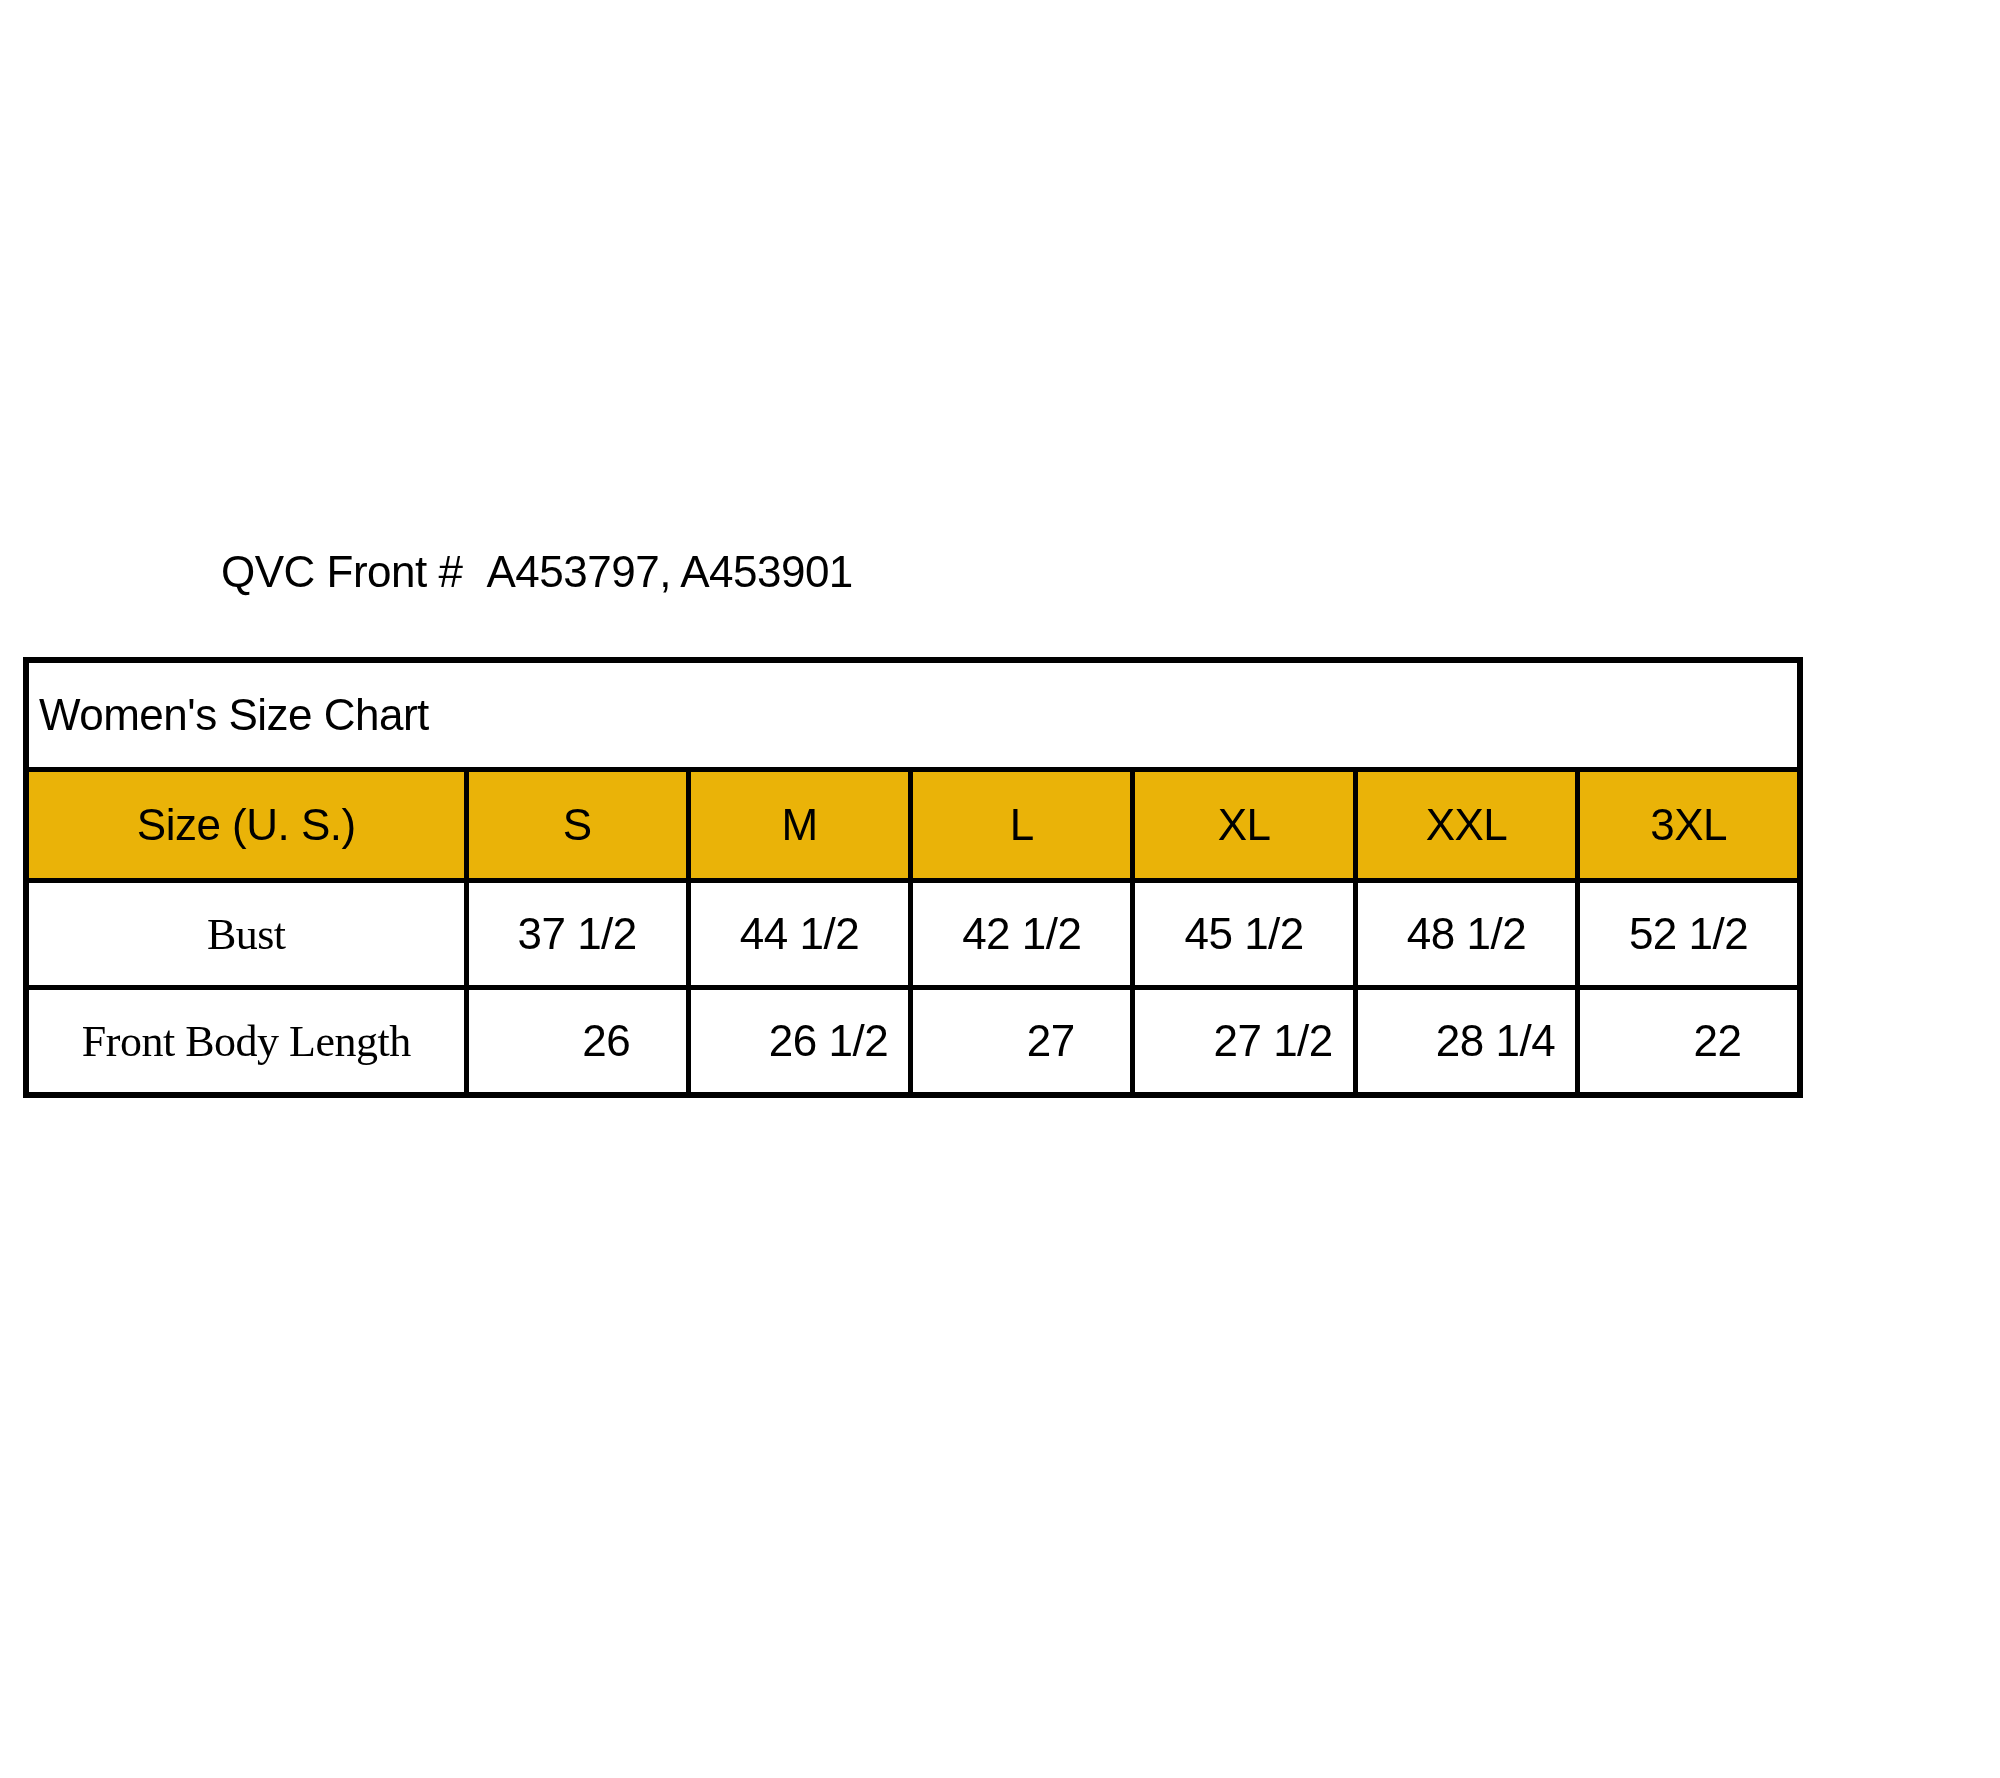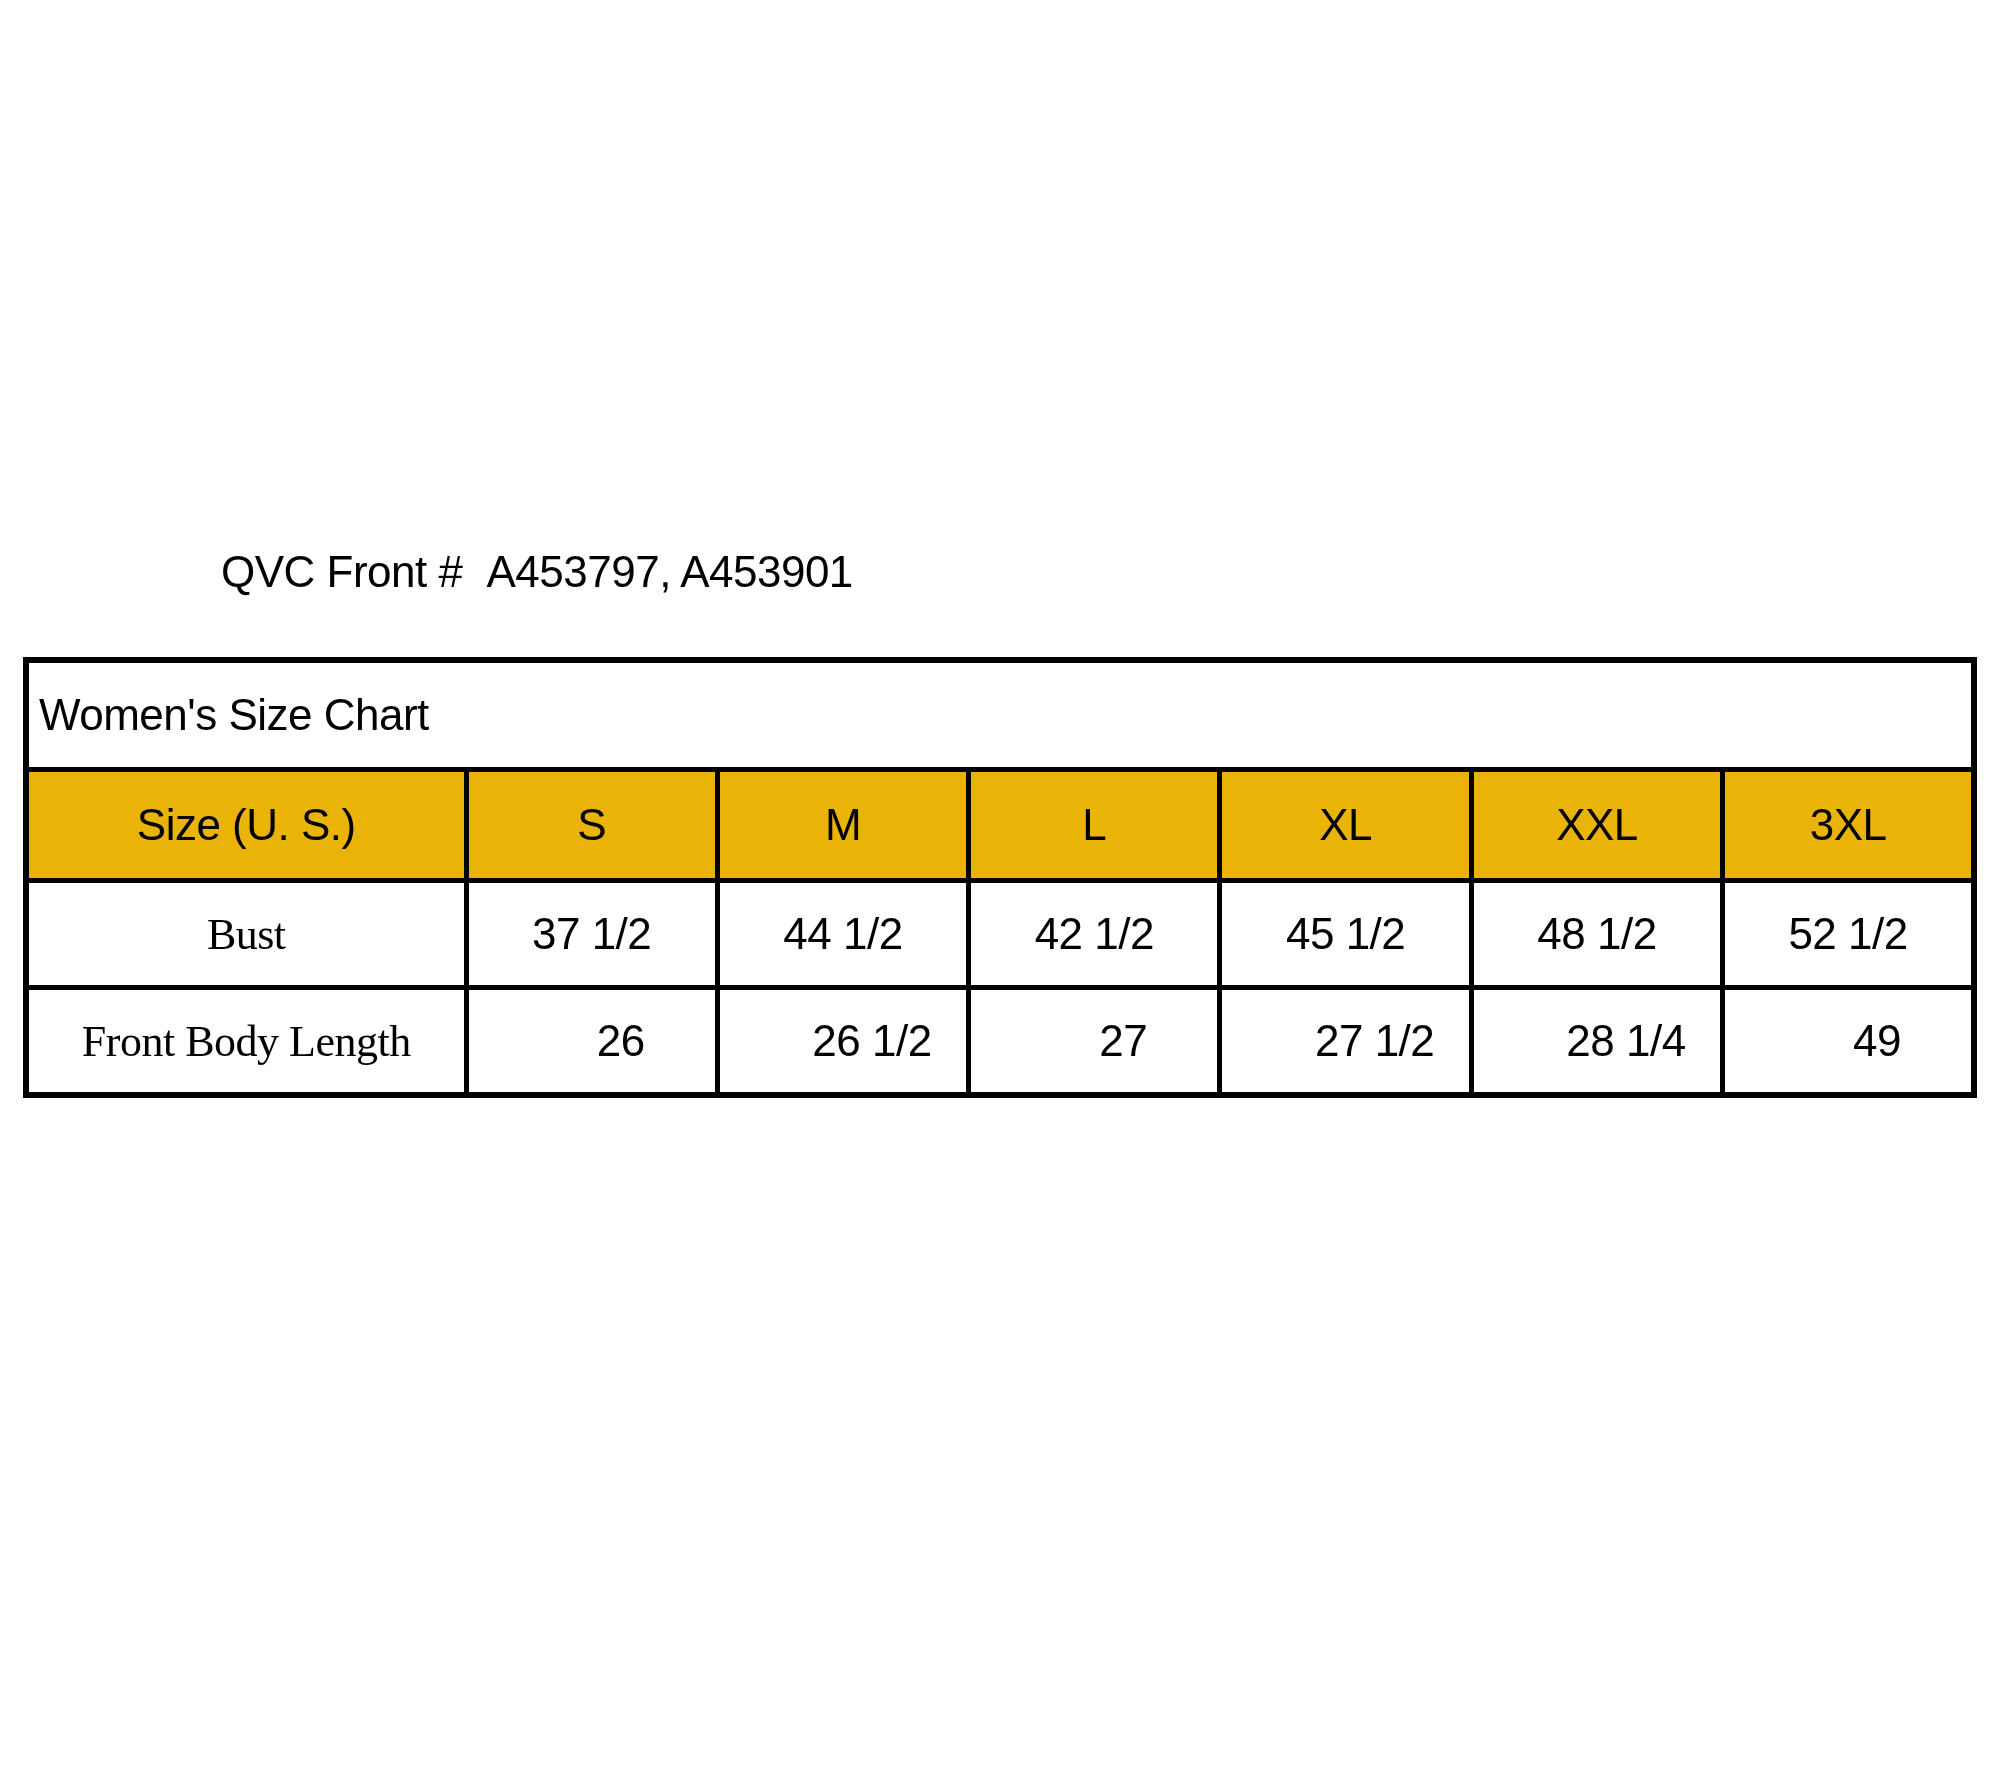--- a/index.html
+++ b/index.html
@@ -23,21 +23,21 @@
     white-space: nowrap;
     letter-spacing: -0.5px;
   }
   .qvc-line .item-numbers {
     margin-left: 24px;
   }
   table.size-chart {
     position: absolute;
     left: 23px;
     top: 657px;
-    width: 1954px;
+    width: 1780px;
     border-collapse: collapse;
     table-layout: fixed;
     font-size: 44px;
     letter-spacing: -0.5px;
   }
   table.size-chart, table.size-chart td, table.size-chart th {
     border: 5px solid #000000;
   }
   table.size-chart {
     border-width: 6px;
@@ -112,16 +112,16 @@
       <td class="value-cell">48 1/2</td>
       <td class="value-cell">52 1/2</td>
     </tr>
     <tr class="data-row left-values">
       <td class="row-label">Front Body Length</td>
       <td class="value-cell">26</td>
       <td class="value-cell">26 1/2</td>
       <td class="value-cell">27</td>
       <td class="value-cell">27 1/2</td>
       <td class="value-cell">28 1/4</td>
-      <td class="value-cell">49</td>
+      <td class="value-cell">22</td>
     </tr>
   </tbody>
 </table>
 
 </body></html>

